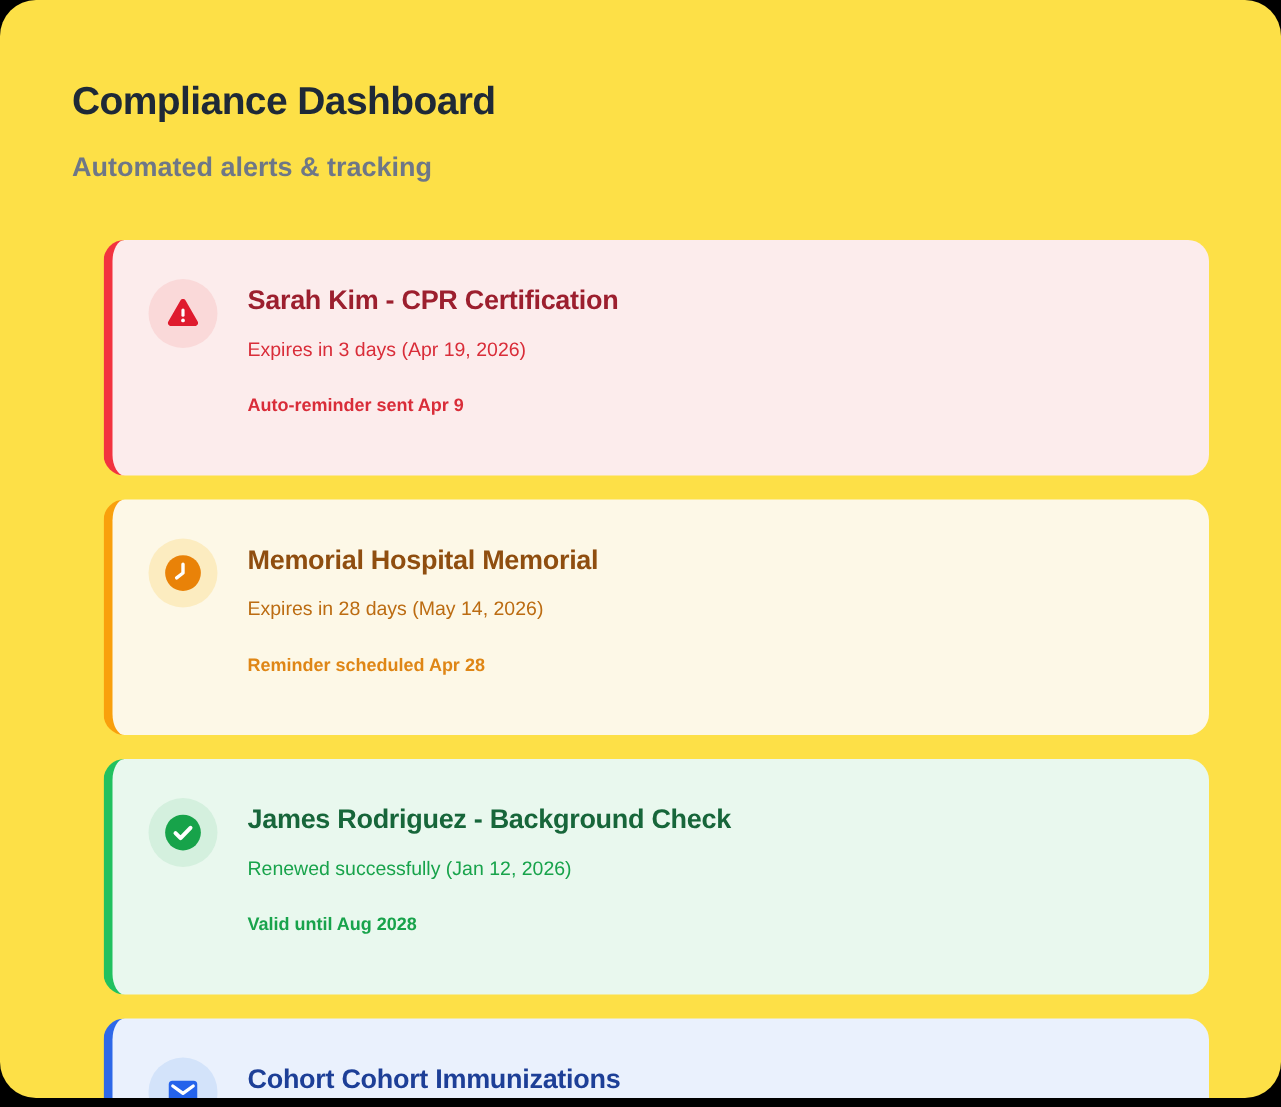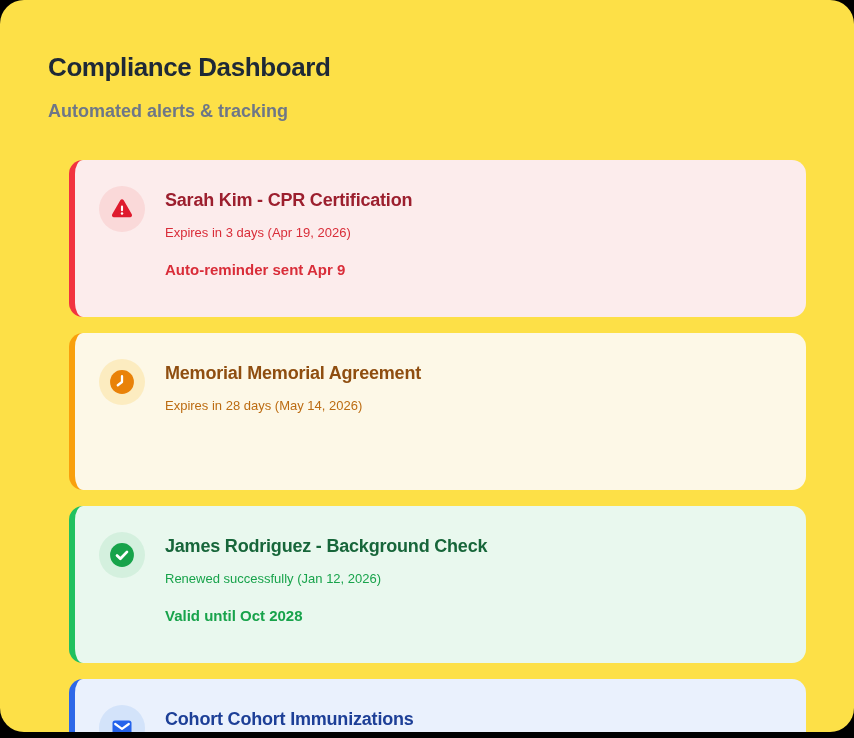--- a/index.html
+++ b/index.html
@@ -59,21 +59,21 @@
     color: var(--title);
   }
   .alert-detail {
     margin-top: 9px;
     font-size: 13px; line-height: 24px;
     font-weight: 400;
     color: var(--detail);
   }
   .alert-status {
     margin-top: 13px;
-    font-size: 15px; line-height: 24px;
+    font-size: 12px; line-height: 24px;
     font-weight: 600;
     color: var(--status);
   }
 </style>
 </head>
 <body>
 
 <div class="page">
   <div class="content">
 
@@ -98,36 +98,37 @@
       </div>
 
       <div class="alert-card" style="--stripe: #f9a00c; --bg: #fdf8e7; --icon-bg: #fcecc0; --icon-fg: #e98208; --title: #8f4e10; --detail: #bc6c12; --status: #df8616;">
         <div class="icon-badge">
           <svg width="26" height="26" viewBox="0 0 24 24" aria-hidden="true">
             <circle cx="12" cy="12" r="11" fill="currentColor"></circle>
             <path d="M12 6.6V12l-3.9 3" stroke="#ffffff" stroke-width="2.1" fill="none" stroke-linecap="round" stroke-linejoin="round"></path>
           </svg>
         </div>
         <div class="alert-text">
-          <div class="alert-title">Memorial Memorial Agreement</div>
+          <div class="alert-title">Memorial Hospital Memorial</div>
           <div class="alert-detail">Expires in 28 days (May 14, 2026)</div>
+          <div class="alert-status">Reminder scheduled Apr 28</div>
         </div>
       </div>
 
       <div class="alert-card" style="--stripe: #21c15f; --bg: #e9f8ee; --icon-bg: #d4f0de; --icon-fg: #17a34a; --title: #17663a; --detail: #18a34b; --status: #18a34b;">
         <div class="icon-badge">
           <svg width="26" height="26" viewBox="0 0 24 24" aria-hidden="true">
             <circle cx="12" cy="12" r="11" fill="currentColor"></circle>
             <path d="M7.4 12.4l3.1 3.1 6.1-6.4" stroke="#ffffff" stroke-width="2.5" fill="none" stroke-linecap="round" stroke-linejoin="round"></path>
           </svg>
         </div>
         <div class="alert-text">
           <div class="alert-title">James Rodriguez - Background Check</div>
           <div class="alert-detail">Renewed successfully (Jan 12, 2026)</div>
-          <div class="alert-status">Valid until Oct 2028</div>
+          <div class="alert-status">Valid until Aug 2028</div>
         </div>
       </div>
 
       <div class="alert-card" style="--stripe: #2e68e8; --bg: #eaf1fd; --icon-bg: #d3e3fa; --icon-fg: #2563eb; --title: #1d3f97;">
         <div class="icon-badge">
           <svg width="24" height="24" viewBox="0 0 24 24" aria-hidden="true">
             <rect x="2.5" y="4.5" width="19" height="15" rx="2.5" fill="currentColor"></rect>
             <path d="M5.2 8l6.8 4.9L18.8 8" stroke="#ffffff" stroke-width="2.2" fill="none" stroke-linecap="round" stroke-linejoin="round"></path>
           </svg>
         </div>

